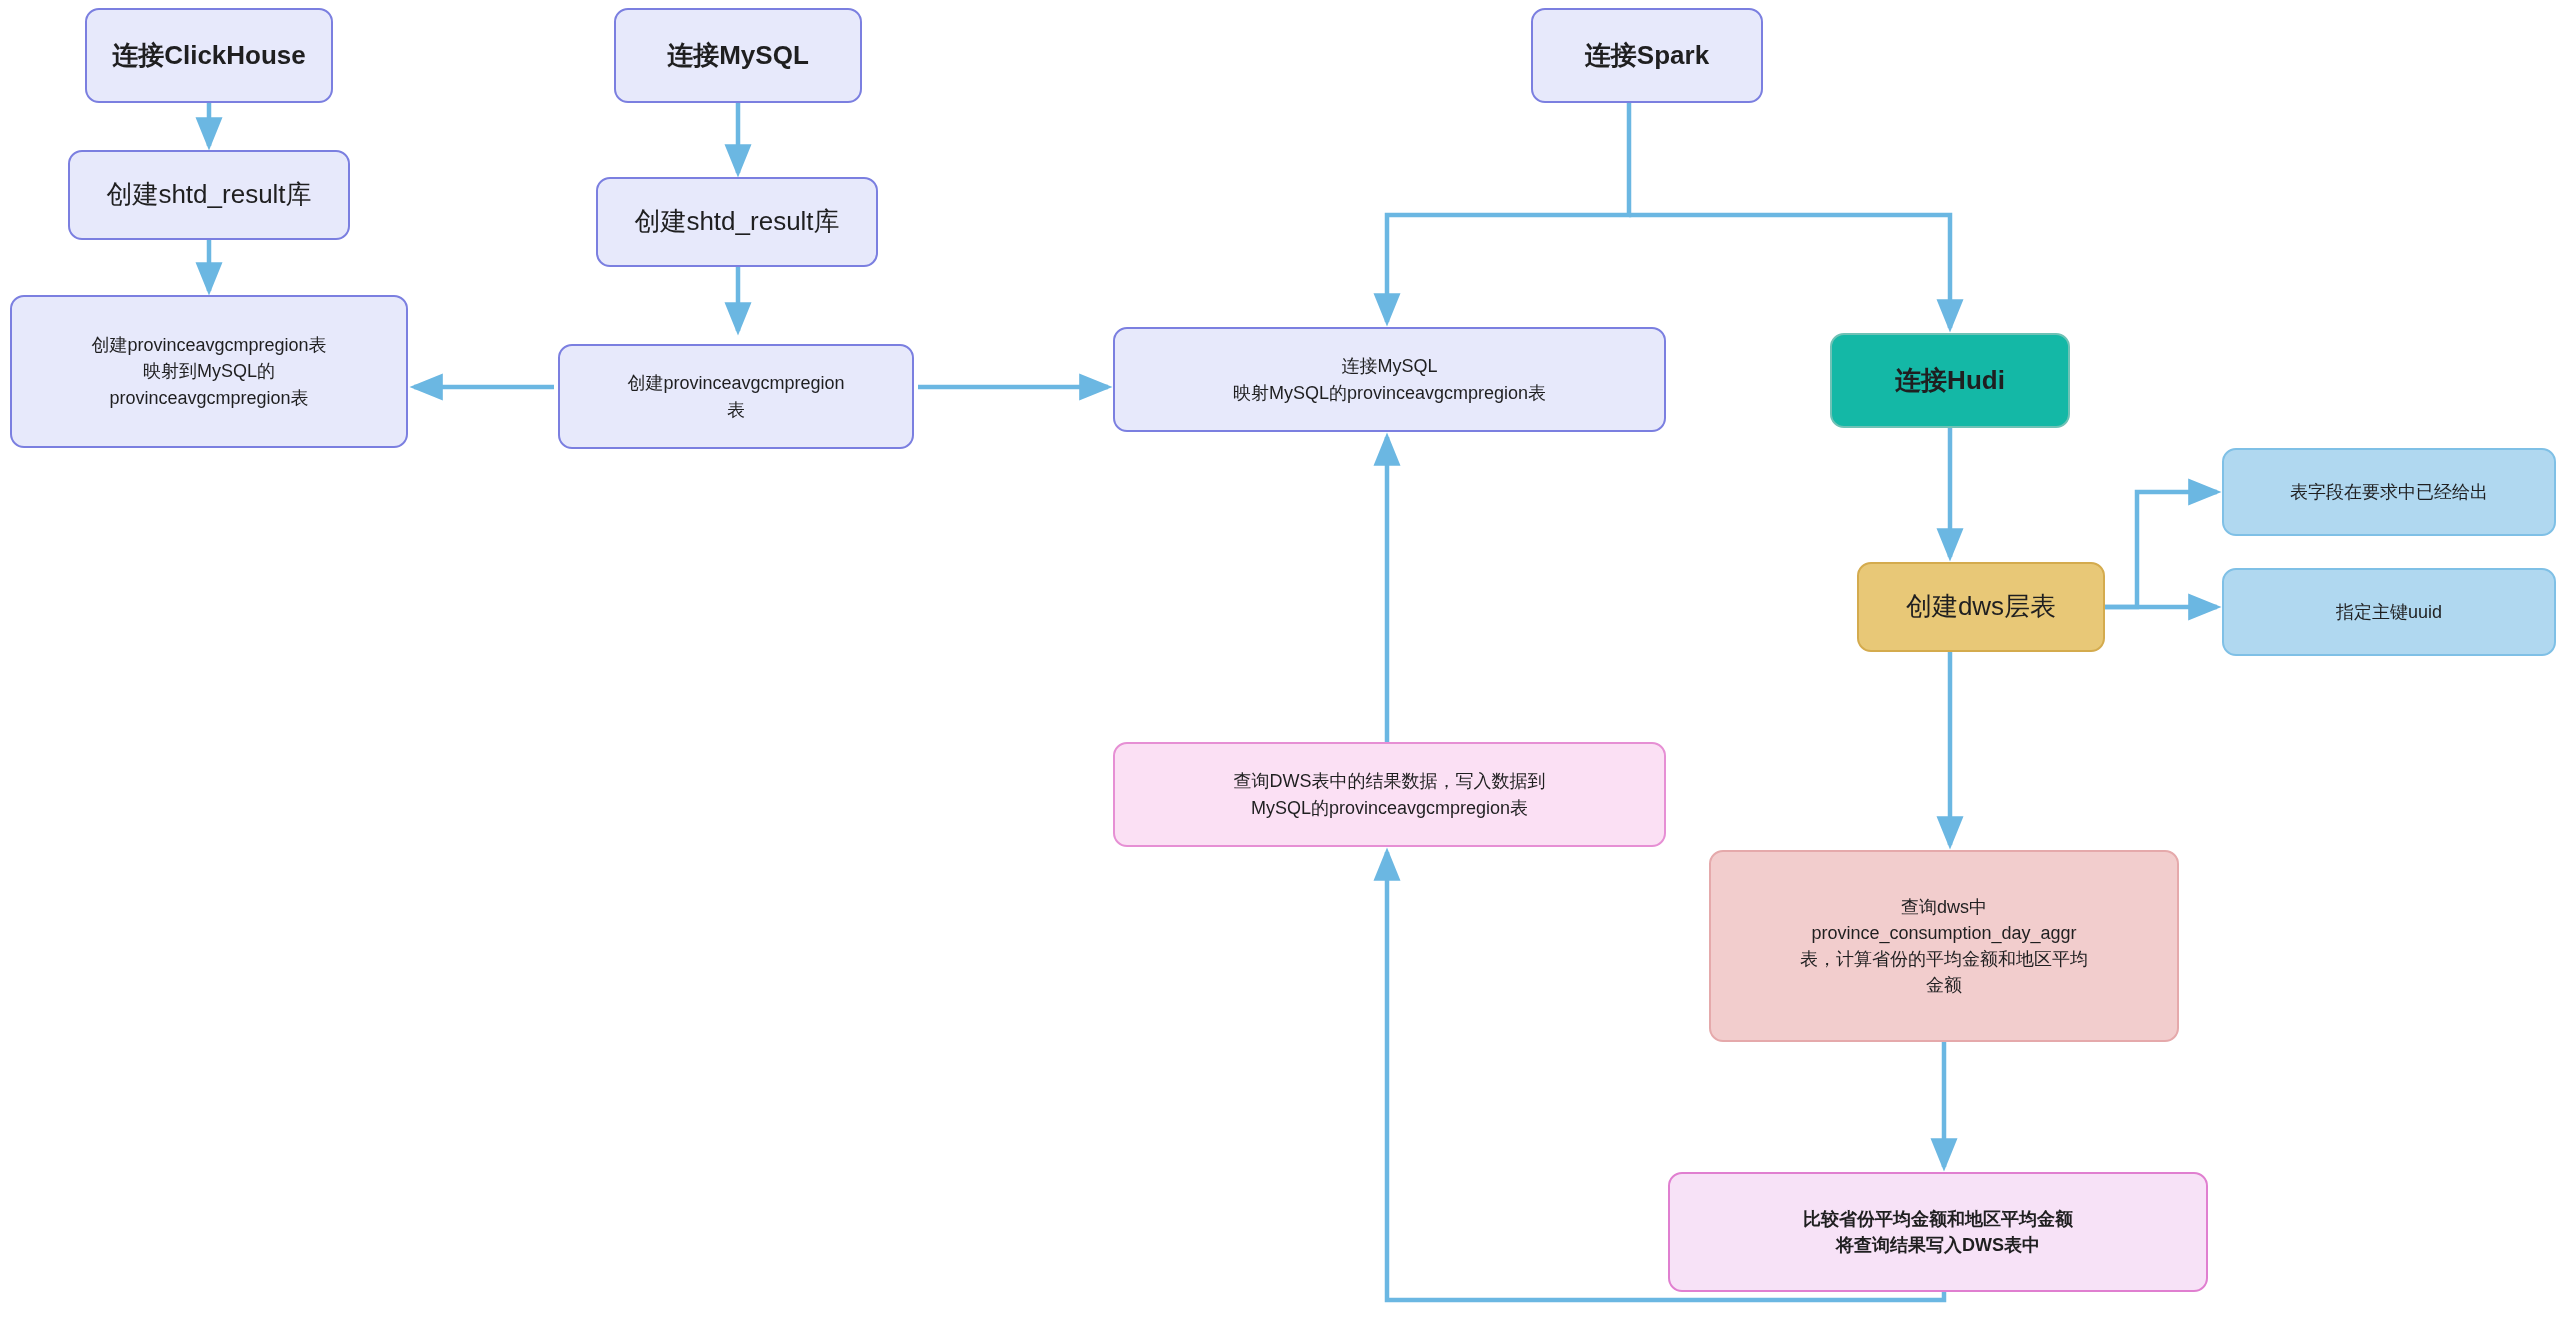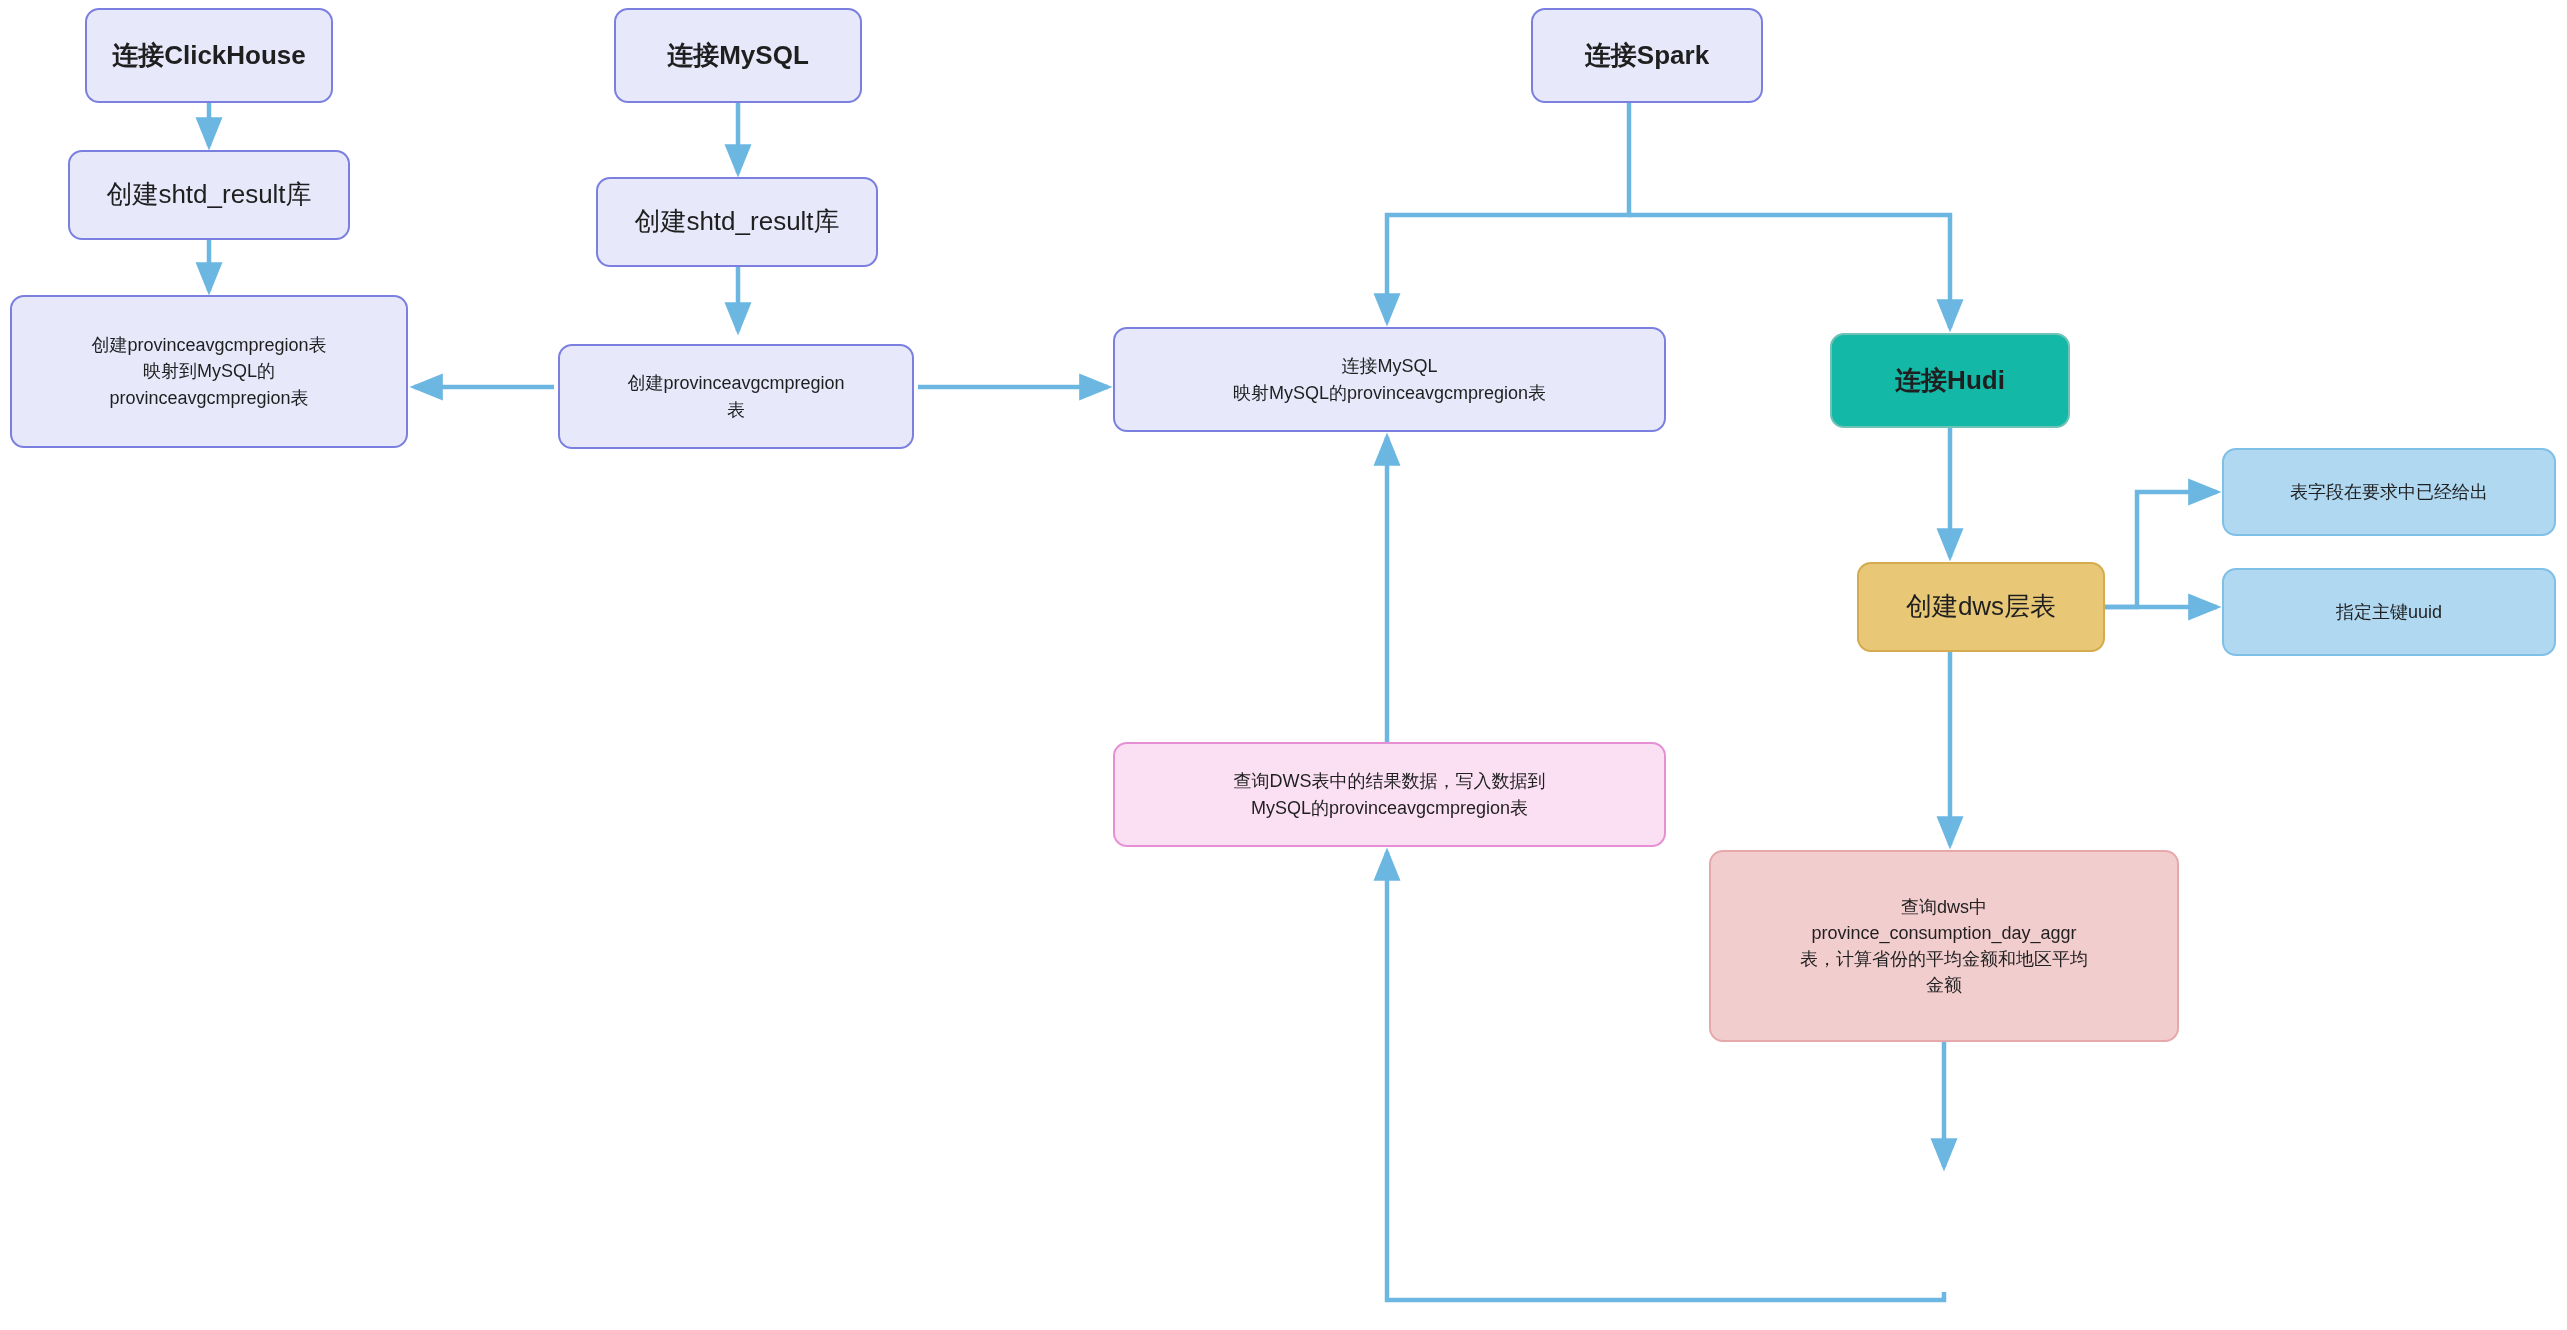--- a/index.html
+++ b/index.html
@@ -177,14 +177,18 @@
 province_consumption_day_aggr
 表，计算省份的平均金额和地区平均
 金额</span>
   </div>
 
   <div class="node t-lightpink fs25" style="left:1113px; top:742px; width:553px; height:105px;">
     <span class="txt">查询DWS表中的结果数据，写入数据到
 MySQL的provinceavgcmpregion表</span>
   </div>
 
+  <div class="node t-paleviolet bold fs25" style="left:1668px; top:1172px; width:540px; height:120px;">
+    <span class="txt">比较省份平均金额和地区平均金额
+将查询结果写入DWS表中</span>
+  </div>
 
 </div>
 
 </body></html>

